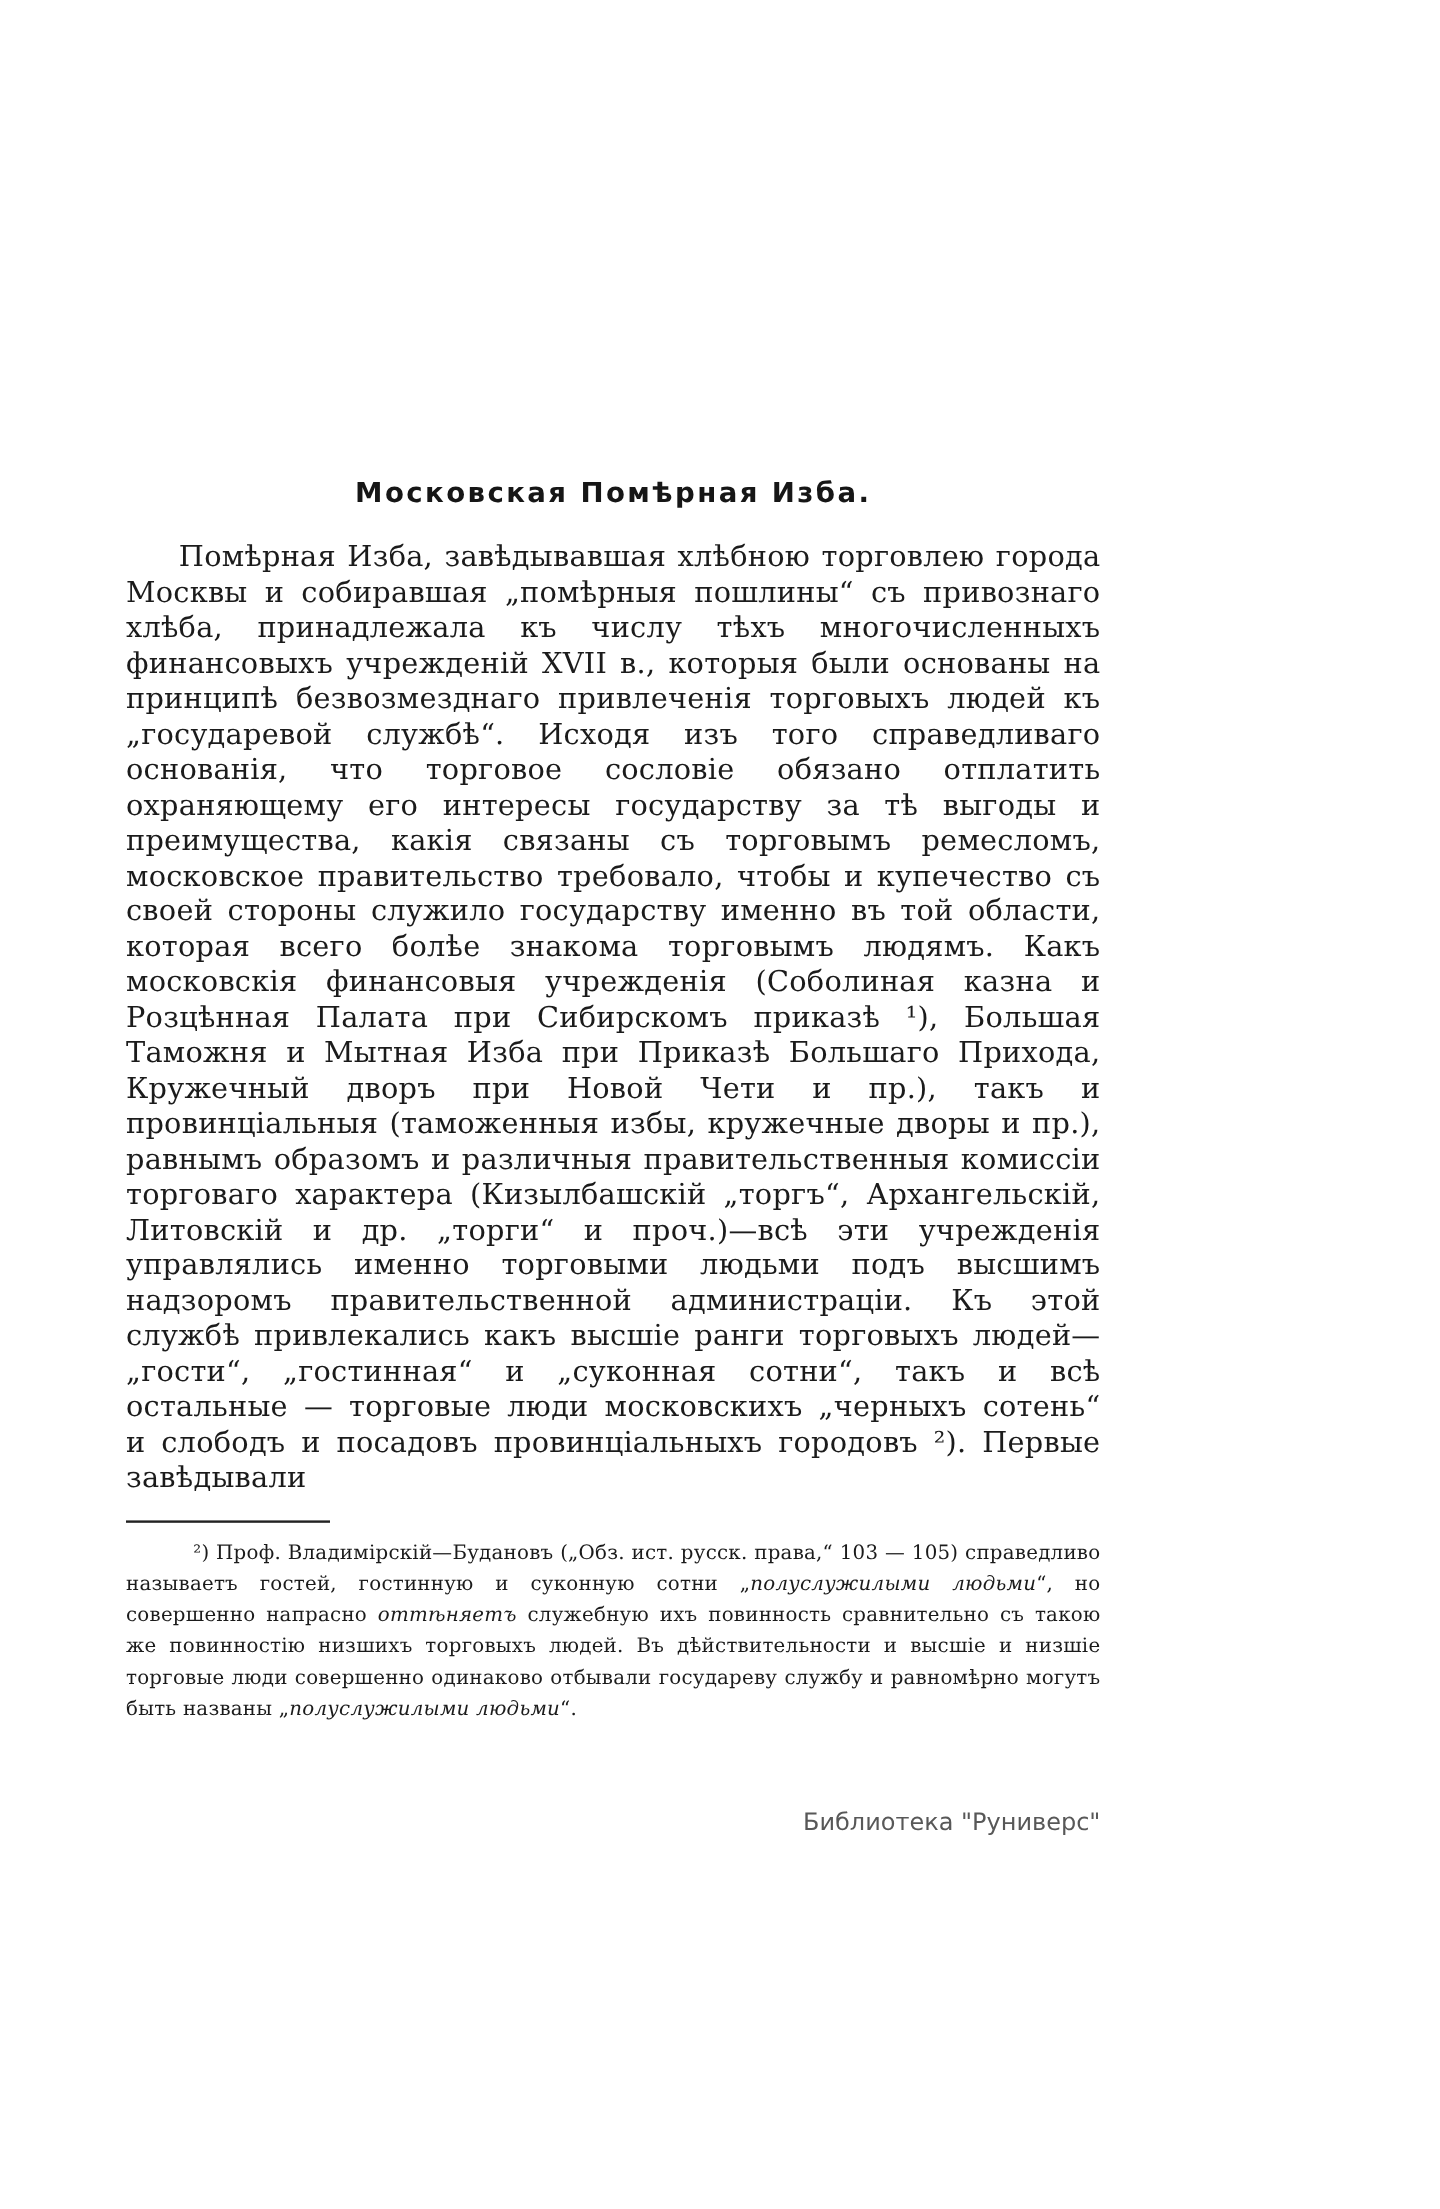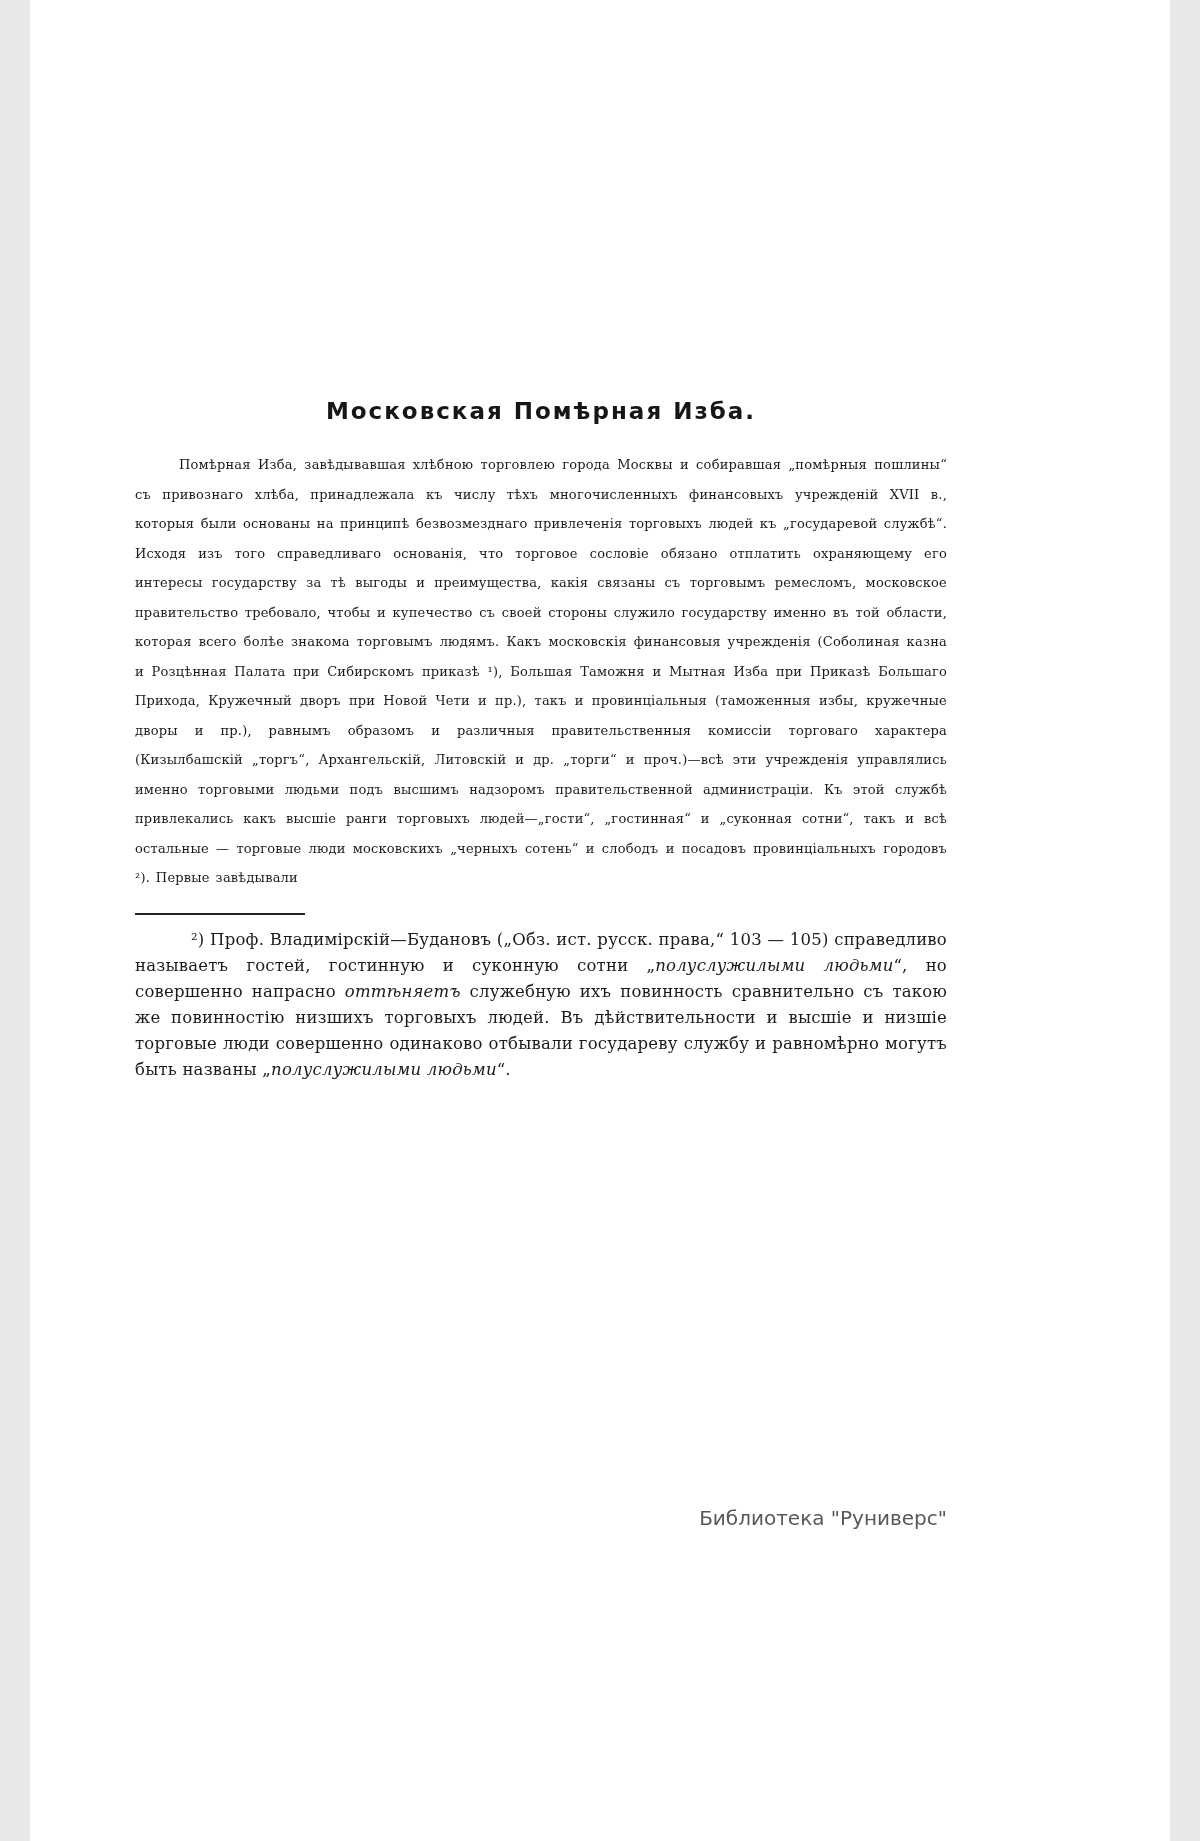--- a/index.html
+++ b/index.html
@@ -2,46 +2,45 @@
 <html><head>
 <meta charset="utf-8">
 <style>
   html, body {
     margin: 0;
     padding: 0;
     background: #e8e8e8;
   }
   .page {
     position: relative;
-    width: 1100px;
+    width: 1200px;
     height: 1841px;
     margin: 0 auto;
     background: #ffffff;
     font-family: "DejaVu Serif", serif;
     color: #1b1b1b;
     overflow: hidden;
-    padding-left: 40px;
   }
   .content {
     position: absolute;
     left: 105px;
     top: 398px;
     width: 812px;
   }
   .title {
     text-align: center;
     font-family: "DejaVu Sans", sans-serif;
     font-weight: bold;
     font-size: 23px;
     letter-spacing: 2px;
     color: #161616;
   }
   .body-text {
     margin: 26px 0 0 0;
-    font-size: 13px;
+    font-size: 24px;
     line-height: 29.5px;
     text-align: justify;
     text-indent: 44px;
     letter-spacing: 0.2px;
     word-spacing: 1.5px;
   }
   .fn-rule {
     margin-top: 20px;
     width: 170px;
     height: 2px;

